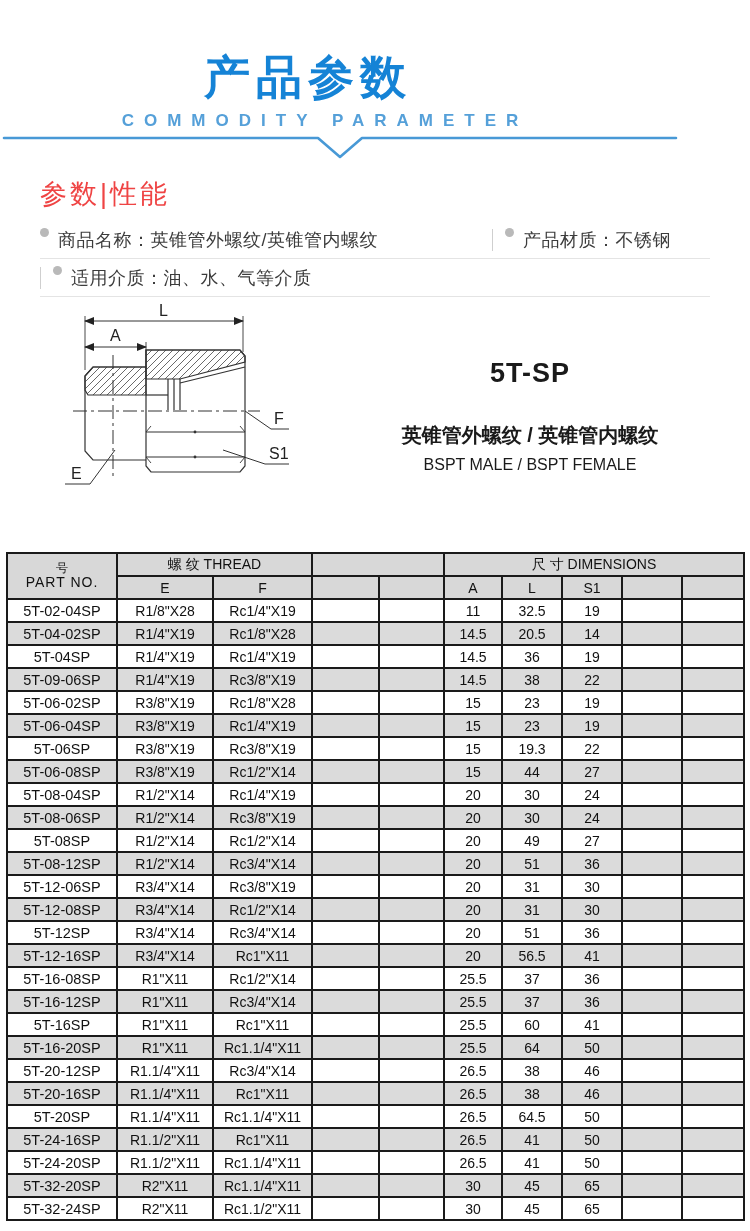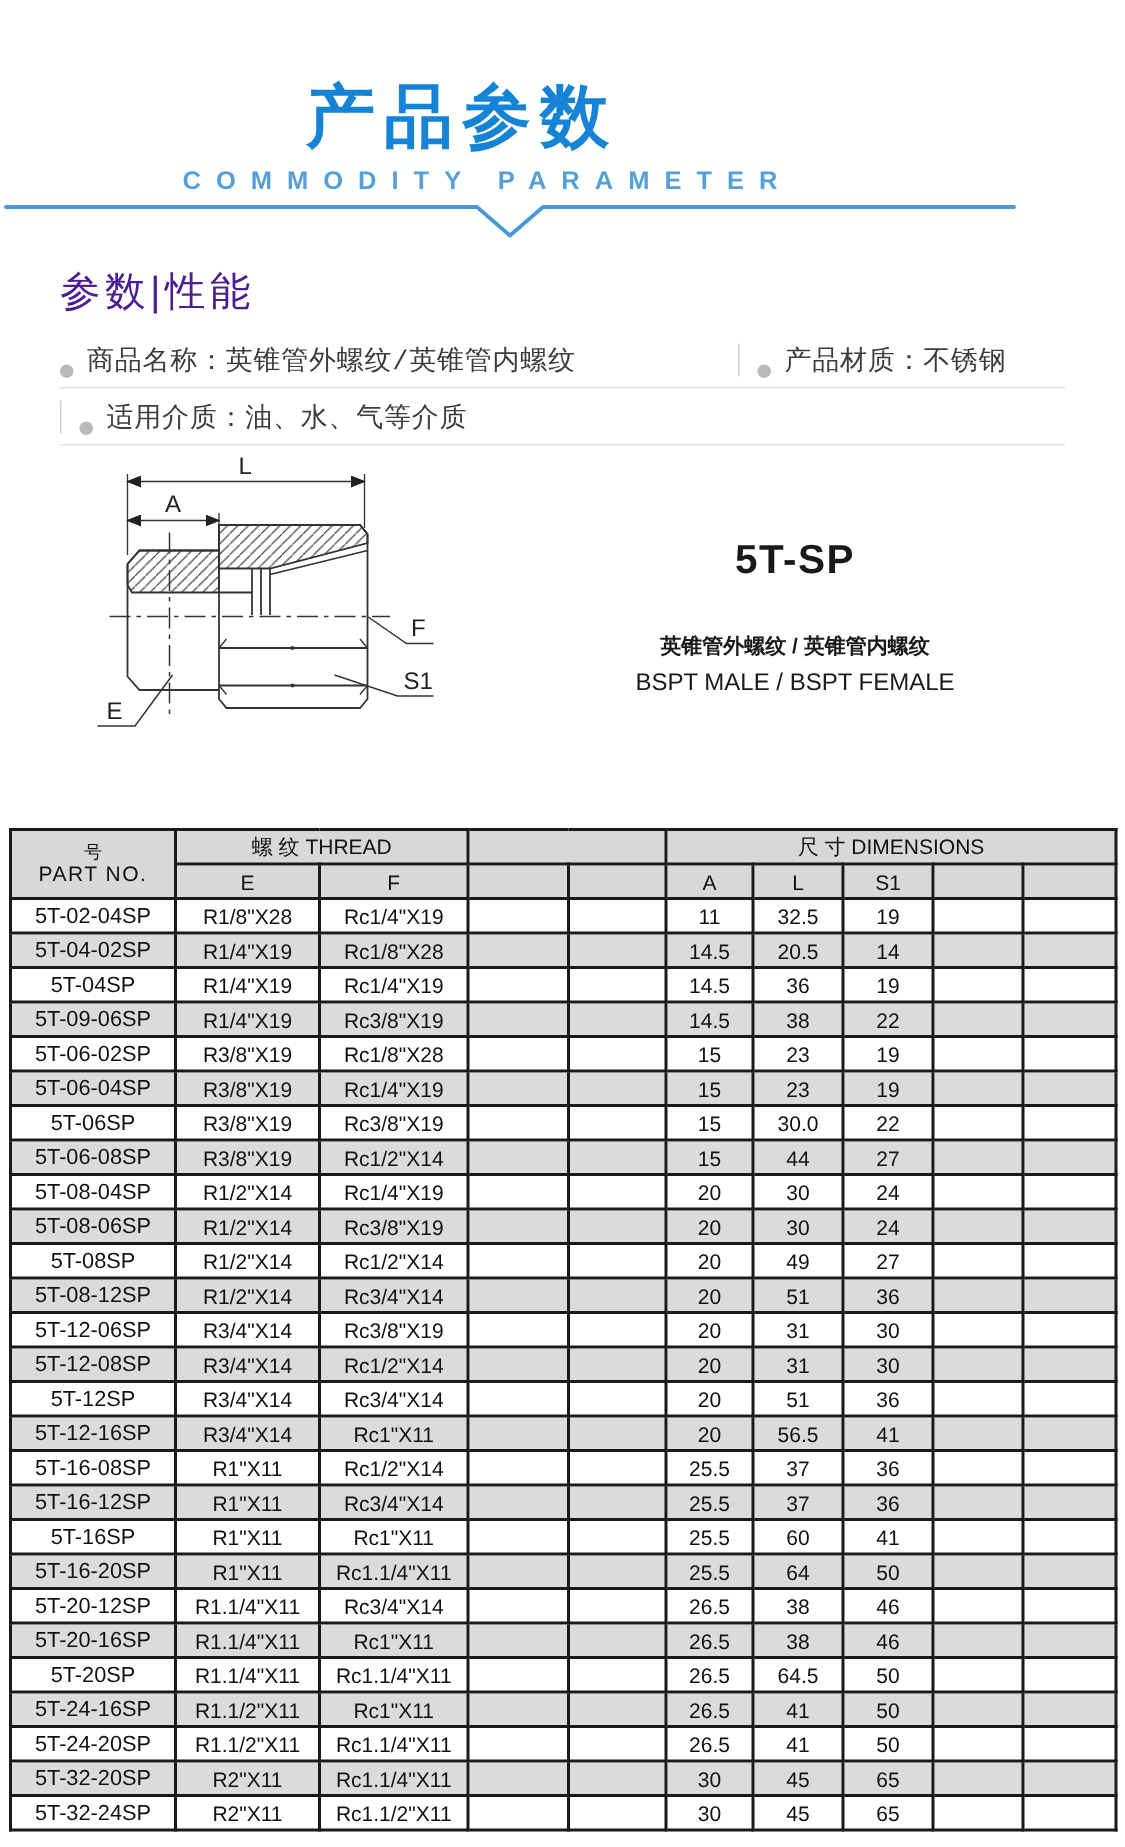--- a/index.html
+++ b/index.html
@@ -12,41 +12,41 @@
 
   
   .hero { position:absolute; top:52px; left:0; width:616px; text-align:center; }
   .hero-title { font-size:46px; font-weight:900; color:#1583d6; letter-spacing:6px; line-height:1.1; }
   .hero-sub { margin-top:8px; font-size:17px; font-weight:700; color:#55a0d9; letter-spacing:10px;padding-left:34px; }
   .hero-line { display:block; margin:4px auto 0 auto; }
 
   
   .section-heading {
     position:absolute; top:176px; left:40px;
-    font-size:27px; font-weight:300; color:#4c1d95; letter-spacing:3px;
+    font-size:27px; font-weight:300; color:#ef4444; letter-spacing:3px;
   }
 
   
   .specs { position:absolute; top:221px; left:40px; width:670px; }
   .spec-row { display:flex; align-items:center; height:38px; border-bottom:1px solid #e4e4e4; }
-  .spec-cell { display:flex; align-items:flex-end;font-family:Liberation Mono, monospace; }
+  .spec-cell { display:flex; align-items:flex-start; }
   .spec-row.r1 .left { width:452px; }
   .spec-row.r2 .left { width:350px; }
   .vdivider { width:1px; height:22px; background:#cfcfcf; margin-right:12px; }
   .bullet { width:9px; height:9px; border-radius:50%; background:#b9b9b9; margin-right:9px; flex:0 0 auto; }
   .spec-text { font-size:18px; color:#3c3c3c; letter-spacing:0.5px; white-space:nowrap; }
 
   
   .drawing { position:absolute; top:300px; left:55px; }
   .drawing svg text { font-family:"Liberation Sans","DejaVu Sans",sans-serif; font-size:16px; fill:#222; }
 
   
   .product-block { position:absolute; top:358px; left:380px; width:300px; text-align:center; color:#1a1a1a; }
   .product-model { font-size:27px; font-weight:700; letter-spacing:1px; }
-  .product-cn { margin-top:33px; font-size:14px; font-weight:700; }
+  .product-cn { margin-top:33px; font-size:20px; font-weight:700; }
   .product-en { margin-top:7px; font-size:16px; }
 
   
   .tbl-wrap { position:absolute; top:552px; left:6px; }
   table { border-collapse:collapse; table-layout:fixed; width:737px; }
   th,td {
     border:2px solid #1a1a1a; height:23px; padding:0 2px;
     text-align:center; vertical-align:middle;
     font-size:14px; color:#111; overflow:hidden; white-space:nowrap;
     font-weight:400;
@@ -262,21 +262,21 @@
           <td></td>
           <td></td>
         </tr>
         <tr>
           <td>5T-06SP</td>
           <td>R3/8"X19</td>
           <td>Rc3/8"X19</td>
           <td></td>
           <td></td>
           <td>15</td>
-          <td>30.0</td>
+          <td>19.3</td>
           <td>22</td>
           <td></td>
           <td></td>
         </tr>
         <tr class="alt">
           <td>5T-06-08SP</td>
           <td>R3/8"X19</td>
           <td>Rc1/2"X14</td>
           <td></td>
           <td></td>

